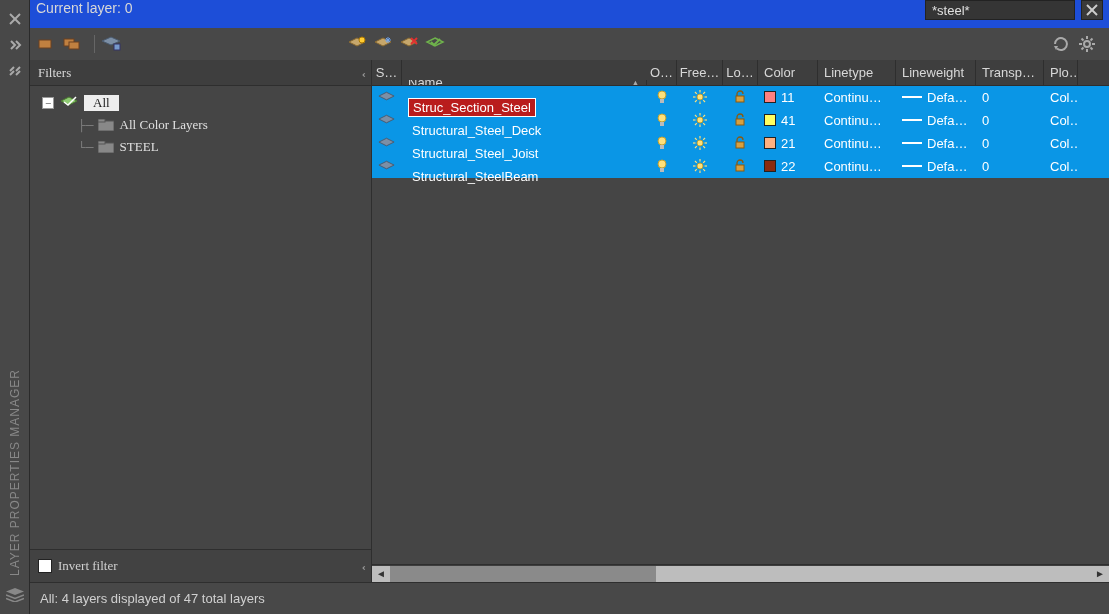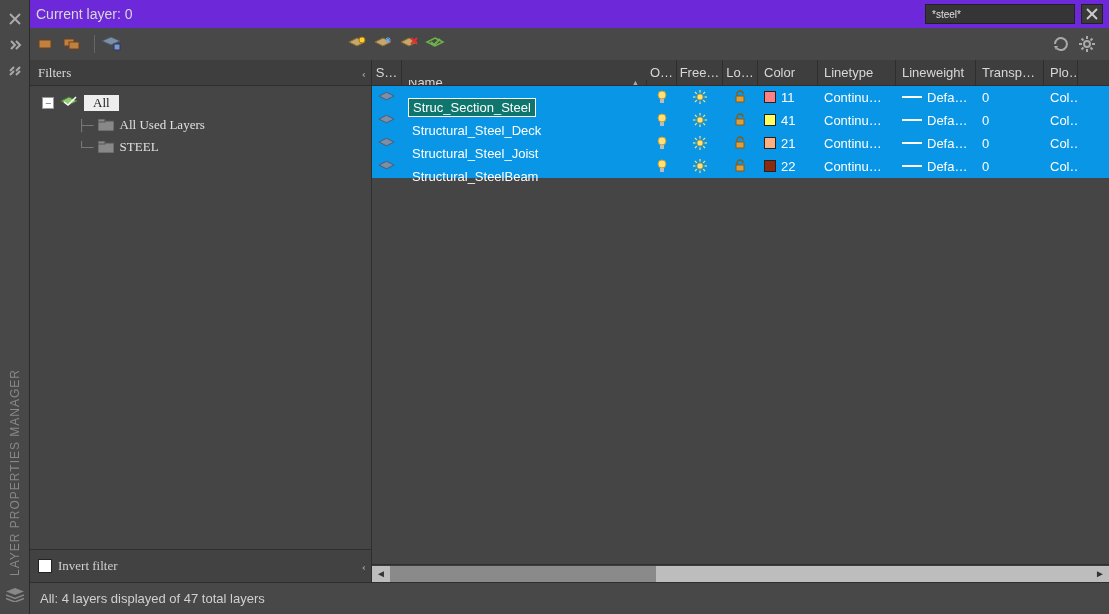--- a/index.html
+++ b/index.html
@@ -59,38 +59,37 @@
 
 .panel {
   flex: 1;
   display: flex;
   flex-direction: column;
   background: #454545;
 }
 
 .top-row {
   display: flex;
-  align-items: center;
   height: 28px;
-  padding: 12px 6px;
-  background: #6d28d9;
+  padding: 0 6px;
+  background: #1d4ed8;
 }
 .current-layer {
   color: #d8d8d8;
   font-size: 14px;
 }
 .spacer { flex: 1; }
 .search-box {
   background: #353535;
   border: 1px solid #222;
   color: #e0e0e0;
   width: 150px;
   height: 20px;
   padding: 0 6px;
-  font-size: 10px;
+  font-size: 13px;
 }
 .close-btn {
   width: 22px;
   height: 20px;
   margin-left: 6px;
   display: flex;
   align-items: center;
   justify-content: center;
   color: #ccc;
   font-weight: bold;
@@ -237,21 +236,21 @@
 .tr {
   display: flex;
   height: 23px;
   align-items: center;
   background: #0a96e6;
   color: #fff;
   border-bottom: 1px solid #0a96e6;
 }
 .tr.focused .cell-name-inner{
   border: 1px solid #fff;
-  background: #0f766e;
+  background: #b91c1c;
 }
 .td {
   display: flex;
   align-items: center;
   padding: 0 6px;
   border-right: 1px solid rgba(255,255,255,0.0);
   overflow: hidden;
   white-space: nowrap;
   height: 100%;
 }
@@ -477,21 +476,21 @@
             <span class="tree-label selected-label">All</span>
           </div>
           <div class="tree-row tree-indent-1">
             <span class="pipe">├─</span>
             <span class="filter-icon">
               <svg width="16" height="12" viewBox="0 0 16 12">
                   <rect x="0" y="2" width="16" height="10" fill="#888" stroke="#555"></rect>
                   <rect x="0" y="0" width="7" height="3" fill="#888" stroke="#555"></rect>
                 </svg>
             </span>
-            <span class="tree-label">All Used Layers</span>
+            <span class="tree-label">All Color Layers</span>
           </div>
           <div class="tree-row tree-indent-1">
             <span class="pipe">└─</span>
             <span class="filter-icon">
               <svg width="16" height="12" viewBox="0 0 16 12">
                   <rect x="0" y="2" width="16" height="10" fill="#888" stroke="#555"></rect>
                   <rect x="0" y="0" width="7" height="3" fill="#888" stroke="#555"></rect>
                 </svg>
             </span>
             <span class="tree-label">STEEL</span>

